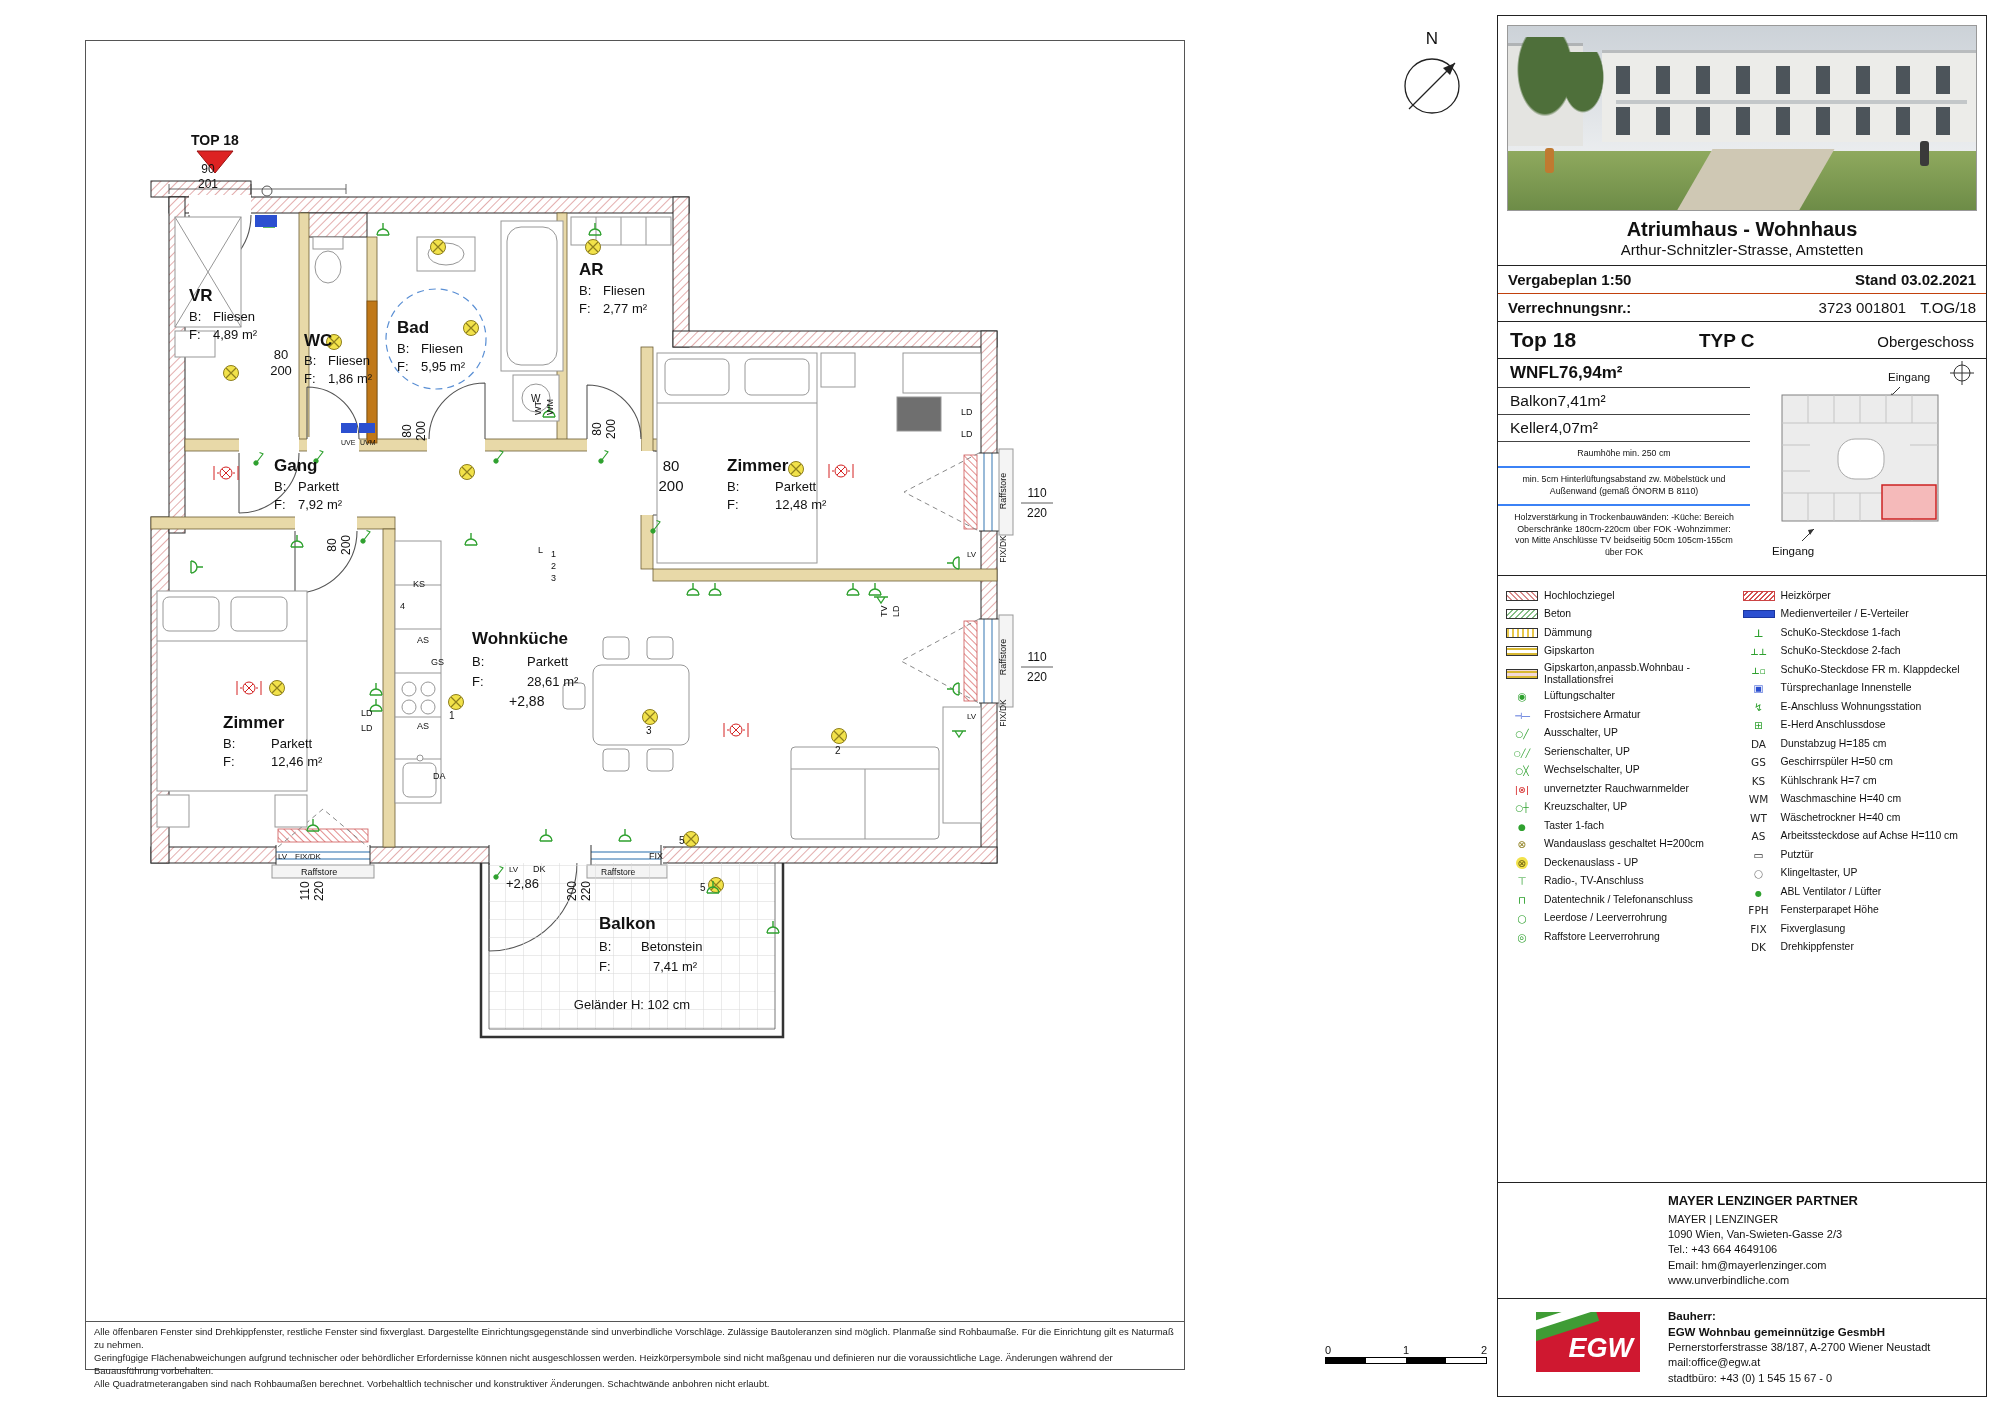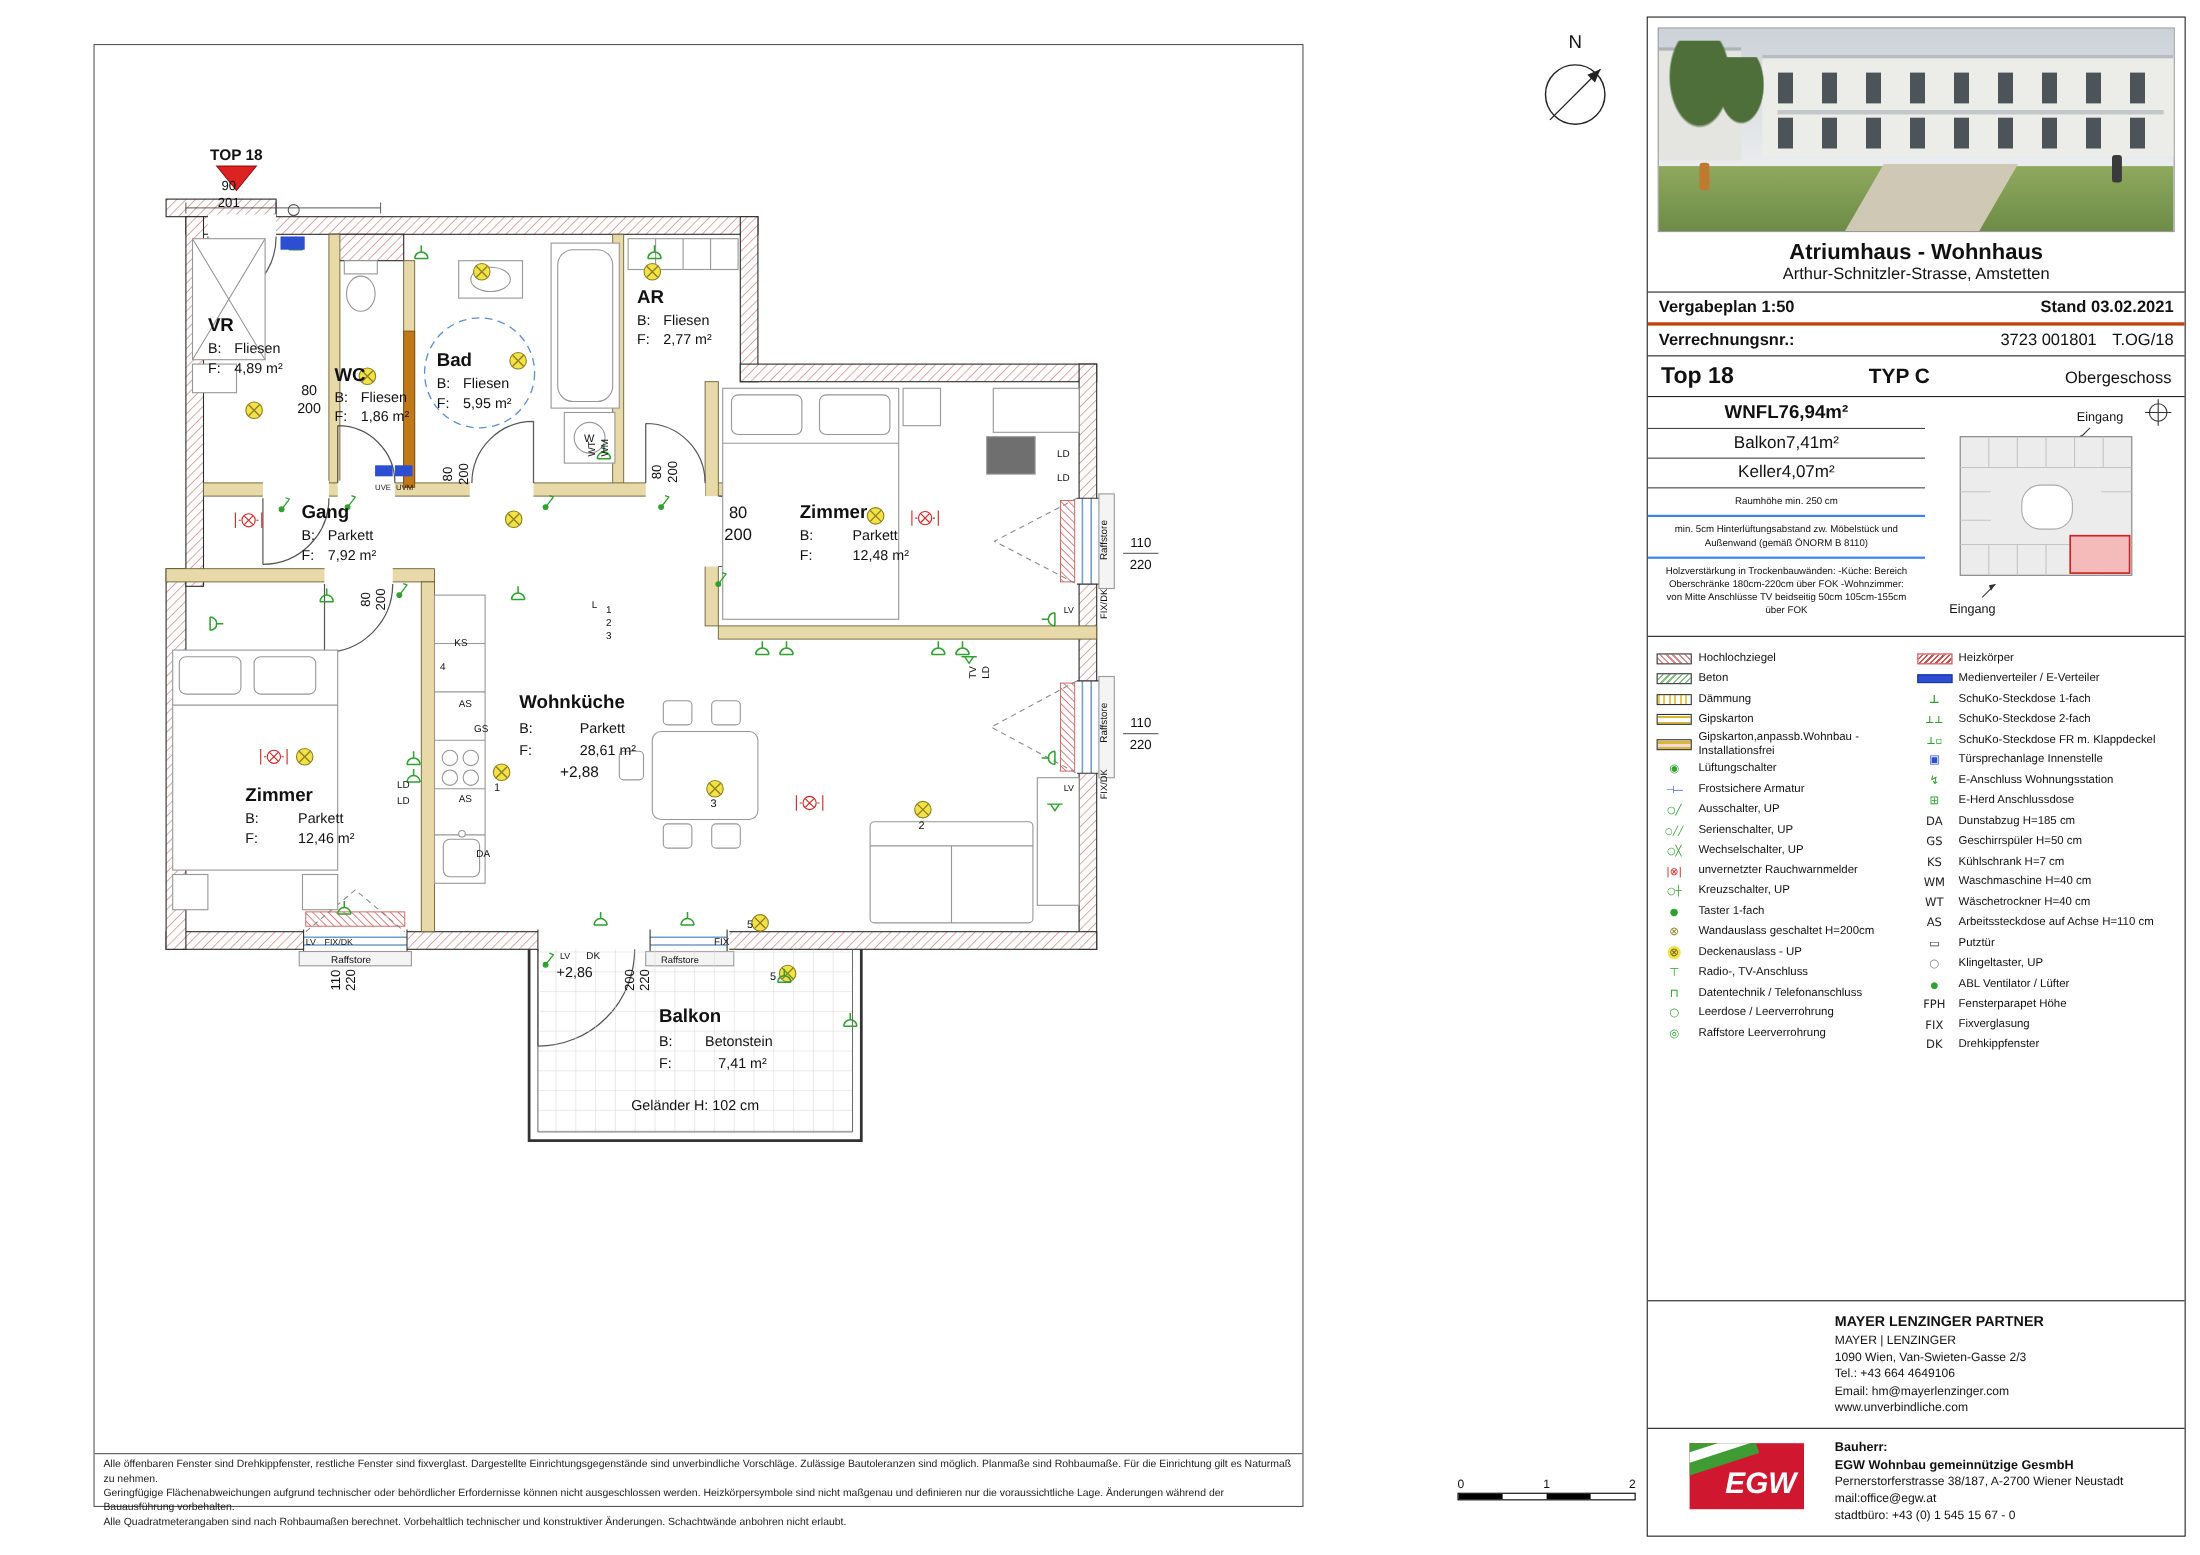--- a/index.html
+++ b/index.html
@@ -25,31 +25,31 @@
   .r-rail{position:absolute;left:23%;right:2%;height:4px;background:#c3c7c9}
   .r-bld2{position:absolute;left:0;width:16%;top:9%;height:56%;background:#e4e4e1;border-top:3px solid #b0b3b5}
   .r-tree{position:absolute;width:64px;height:86px;background:radial-gradient(ellipse at 50% 38%,#4e6f3a 58%,rgba(0,0,0,0) 62%)}
   .r-lawn{position:absolute;left:0;right:0;bottom:0;height:32%;background:linear-gradient(#8fa95e,#6d8c47)}
   .r-path{position:absolute;bottom:0;left:40%;width:26%;height:33%;background:#cfc8b4;transform:skewX(-30deg)}
   .r-fig{position:absolute;bottom:20%;width:9px;height:25px;background:#3a3a3a;border-radius:3px}
   .r-fig.f2{background:#c07a30}
   .p-title{text-align:center;padding:2px 6px 7px;border-bottom:1.5px solid #222}
   .p-title h1{font-size:20px;font-weight:bold}
   .p-title h2{font-size:15px;font-weight:normal}
-  .p-row1{display:flex;justify-content:space-between;align-items:center;padding:5px 10px;border-bottom:3px solid #c2410c;font-size:15px;font-weight:bold}
+  .p-row1{display:flex;justify-content:space-between;align-items:center;padding:5px 10px;border-bottom:1px solid #c2410c;font-size:15px;font-weight:bold}
   .p-row2{display:flex;justify-content:space-between;align-items:baseline;padding:5px 10px;border-bottom:1.5px solid #222;font-size:15px}
   .p-row2 .vlab{font-weight:bold}
   .p-row2 .vright{display:flex;gap:14px}
   .p-row3{display:flex;justify-content:space-between;align-items:baseline;padding:6px 12px;border-bottom:1.5px solid #222}
   .p-row3 .top{font-size:21px;font-weight:bold}
   .p-row3 .typ{font-size:19px;font-weight:bold}
   .p-row3 .og{font-size:15px}
   .p-areas{display:flex;border-bottom:1.5px solid #222;min-height:216px}
   .pa-left{width:252px;display:flex;flex-direction:column}
-  .pa-row{display:flex;justify-content:center;padding:4px 12px;border-bottom:1px solid #444;font-size:15.5px}
+  .pa-row{display:flex;justify-content:flex-start;padding:4px 12px;border-bottom:1px solid #444;font-size:15.5px}
   .pa-row.first{font-size:17px;font-weight:bold}
   .pa-notes{display:flex;flex-direction:column}
   .note{font-size:8.8px;line-height:1.35;text-align:center;padding:6px 16px;border-bottom:2px solid #3b82f6}
   .pa-notes .note:last-child{border-bottom:none}
   .pa-right{flex:1;position:relative}
   .p-legend{flex:1;display:flex;padding:12px 8px;gap:1px}
   .lg-col{width:50%;display:flex;flex-direction:column;gap:3.5px}
   .lg-row{display:flex;align-items:center;gap:6px;min-height:15px}
   .lg-ico{flex:0 0 32px;width:32px;text-align:center;font-family:"DejaVu Sans",sans-serif;font-size:10.5px;color:#222}
   .lg-lab{font-size:10.4px;line-height:1.12}

